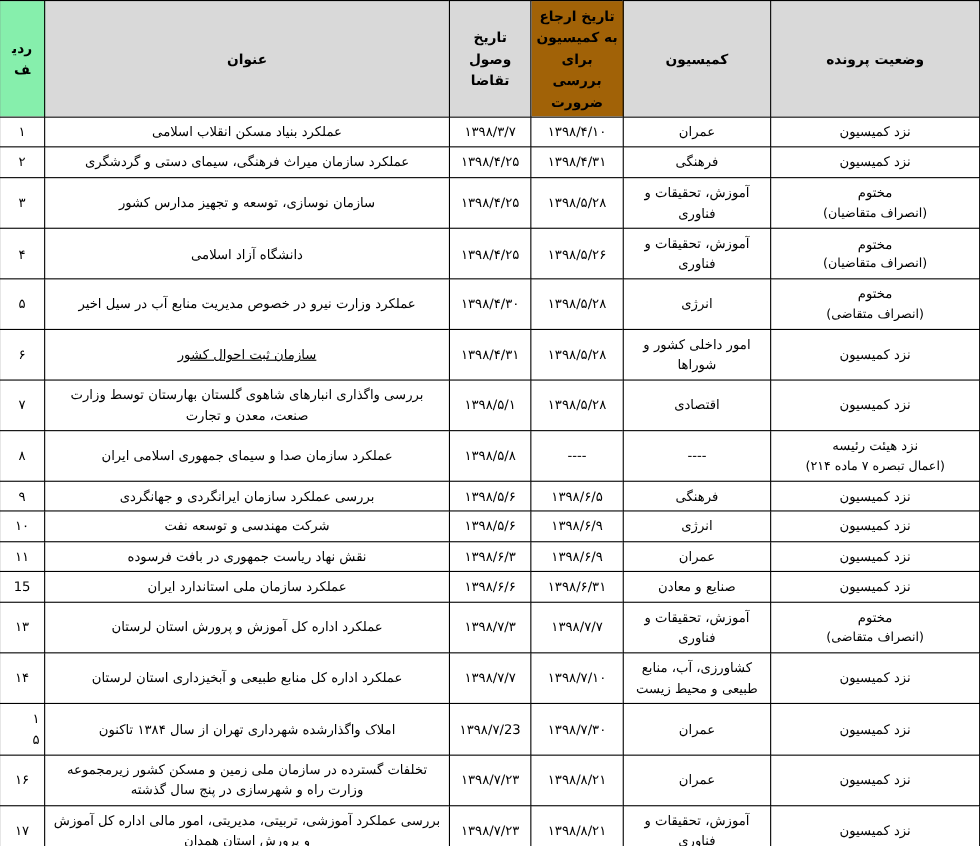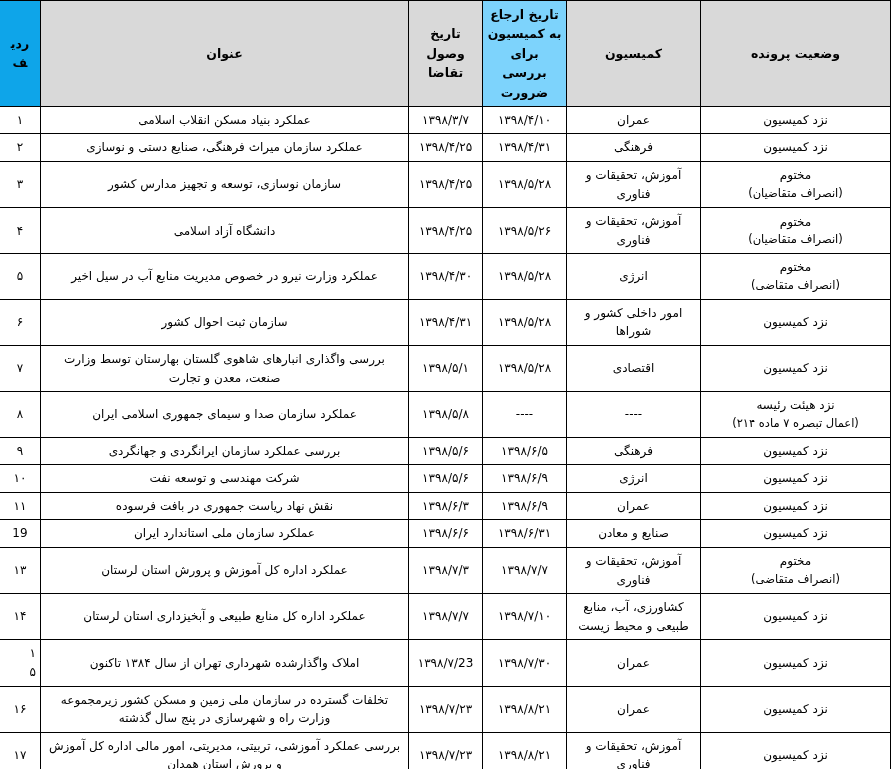--- a/index.html
+++ b/index.html
@@ -89,53 +89,53 @@
       <col class="c-radif">
     </colgroup>
     <thead>
       <tr>
         <th class="th-vaziat" style="background: rgb(217, 217, 217); border-color: rgb(0, 0, 0);">
           <span>وضعیت پرونده</span>
         </th>
         <th class="th-komision" style="background: rgb(217, 217, 217); border-color: rgb(0, 0, 0);">
           <span>کمیسیون</span>
         </th>
-        <th class="th-erjaa" style="background: #7dd3fc; border-color: rgb(0, 0, 0);">
+        <th class="th-erjaa" style="background: #a16207; border-color: rgb(0, 0, 0);">
           <span>تاریخ ارجاع</span><br>
           <span>به کمیسیون</span><br>
           <span>برای بررسی</span><br>
           <span>ضرورت</span>
         </th>
         <th class="th-vosul" style="background: rgb(217, 217, 217); border-color: rgb(0, 0, 0);">
           <span>تاریخ</span><br>
           <span>وصول تقاضا</span>
         </th>
         <th class="th-onvan" style="background: rgb(217, 217, 217); border-color: rgb(0, 0, 0);">
           <span>عنوان</span>
         </th>
-        <th class="th-radif" style="background: #0ea5e9; border-color: rgb(0, 0, 0);">
+        <th class="th-radif" style="background: #86efac; border-color: rgb(0, 0, 0);">
           <span>ردیف</span>
         </th>
       </tr>
     </thead>
     <tbody id="table-body">
         <tr>
           <td class="cell-vaziat" style="border-color: rgb(0, 0, 0);"><span>نزد کمیسیون</span></td>
           <td class="cell-komision" style="border-color: rgb(0, 0, 0);"><span>عمران</span></td>
           <td class="cell-erjaa" style="border-color: rgb(0, 0, 0);"><span>۱۳۹۸/۴/۱۰</span></td>
           <td class="cell-vosul" style="border-color: rgb(0, 0, 0); margin-top: 47px;"><span>۱۳۹۸/۳/۷</span></td>
           <td class="cell-onvan" style="border-color: rgb(0, 0, 0);"><span>عملکرد بنیاد مسکن انقلاب اسلامی</span></td>
           <td class="cell-radif" style="border-color: rgb(0, 0, 0);"><span>۱</span></td>
         </tr>
         <tr>
           <td class="cell-vaziat" style="border-color: rgb(0, 0, 0);"><span>نزد کمیسیون</span></td>
           <td class="cell-komision" style="border-color: rgb(0, 0, 0);"><span>فرهنگی</span></td>
           <td class="cell-erjaa" style="border-color: rgb(0, 0, 0);"><span>۱۳۹۸/۴/۳۱</span></td>
           <td class="cell-vosul" style="border-color: rgb(0, 0, 0);"><span>۱۳۹۸/۴/۲۵</span></td>
-          <td class="cell-onvan" style="border-color: rgb(0, 0, 0);"><span>عملکرد سازمان میراث فرهنگی، صنایع دستی و نوسازی</span></td>
+          <td class="cell-onvan" style="border-color: rgb(0, 0, 0);"><span>عملکرد سازمان میراث فرهنگی، سیمای دستی و گردشگری</span></td>
           <td class="cell-radif" style="border-color: rgb(0, 0, 0);"><span>۲</span></td>
         </tr>
         <tr>
           <td class="cell-vaziat" style="border-color: rgb(0, 0, 0);"><span>مختوم</span><span class="sub-note">(انصراف متقاضیان)</span></td>
           <td class="cell-komision" style="border-color: rgb(0, 0, 0);"><span>آموزش، تحقیقات و فناوری</span></td>
           <td class="cell-erjaa" style="border-color: rgb(0, 0, 0);"><span>۱۳۹۸/۵/۲۸</span></td>
           <td class="cell-vosul" style="border-color: rgb(0, 0, 0);"><span>۱۳۹۸/۴/۲۵</span></td>
           <td class="cell-onvan" style="border-color: rgb(0, 0, 0);"><span>سازمان نوسازی، توسعه و تجهیز مدارس کشور</span></td>
           <td class="cell-radif" style="border-color: rgb(0, 0, 0);"><span>۳</span></td>
         </tr>
@@ -153,21 +153,21 @@
           <td class="cell-erjaa" style="border-color: rgb(0, 0, 0);"><span>۱۳۹۸/۵/۲۸</span></td>
           <td class="cell-vosul" style="border-color: rgb(0, 0, 0);"><span>۱۳۹۸/۴/۳۰</span></td>
           <td class="cell-onvan" style="border-color: rgb(0, 0, 0); text-align: center;"><span>عملکرد وزارت نیرو در خصوص مدیریت منابع آب در سیل اخیر</span></td>
           <td class="cell-radif" style="border-color: rgb(0, 0, 0);"><span>۵</span></td>
         </tr>
         <tr>
           <td class="cell-vaziat" style="border-color: rgb(0, 0, 0);"><span>نزد کمیسیون</span></td>
           <td class="cell-komision" style="border-color: rgb(0, 0, 0);"><span>امور داخلی کشور و شوراها</span></td>
           <td class="cell-erjaa" style="border-color: rgb(0, 0, 0);"><span>۱۳۹۸/۵/۲۸</span></td>
           <td class="cell-vosul" style="border-color: rgb(0, 0, 0);"><span>۱۳۹۸/۴/۳۱</span></td>
-          <td class="cell-onvan" style="border-color: rgb(0, 0, 0);"><span>سازمان ثبت احوال کشور</span></td>
+          <td class="cell-onvan" style="border-color: rgb(0, 0, 0); text-decoration: underline;"><span>سازمان ثبت احوال کشور</span></td>
           <td class="cell-radif" style="border-color: rgb(0, 0, 0);"><span>۶</span></td>
         </tr>
         <tr>
           <td class="cell-vaziat" style="border-color: rgb(0, 0, 0);"><span>نزد کمیسیون</span></td>
           <td class="cell-komision" style="border-color: rgb(0, 0, 0);"><span>اقتصادی</span></td>
           <td class="cell-erjaa" style="border-color: rgb(0, 0, 0);"><span>۱۳۹۸/۵/۲۸</span></td>
           <td class="cell-vosul" style="border-color: rgb(0, 0, 0);"><span>۱۳۹۸/۵/۱</span></td>
           <td class="cell-onvan" style="border-color: rgb(0, 0, 0);"><span>بررسی واگذاری انبارهای شاهوی گلستان بهارستان توسط وزارت صنعت، معدن و تجارت</span></td>
           <td class="cell-radif" style="border-color: rgb(0, 0, 0);"><span>۷</span></td>
         </tr>
@@ -202,21 +202,21 @@
           <td class="cell-vosul" style="border-color: rgb(0, 0, 0);"><span>۱۳۹۸/۶/۳</span></td>
           <td class="cell-onvan" style="border-color: rgb(0, 0, 0);"><span>نقش نهاد ریاست جمهوری در بافت فرسوده</span></td>
           <td class="cell-radif" style="border-color: rgb(0, 0, 0);"><span>۱۱</span></td>
         </tr>
         <tr>
           <td class="cell-vaziat" style="border-color: rgb(0, 0, 0);"><span>نزد کمیسیون</span></td>
           <td class="cell-komision" style="border-color: rgb(0, 0, 0);"><span>صنایع و معادن</span></td>
           <td class="cell-erjaa" style="border-color: rgb(0, 0, 0);"><span>۱۳۹۸/۶/۳۱</span></td>
           <td class="cell-vosul" style="border-color: rgb(0, 0, 0);"><span>۱۳۹۸/۶/۶</span></td>
           <td class="cell-onvan" style="border-color: rgb(0, 0, 0);"><span>عملکرد سازمان ملی استاندارد ایران</span></td>
-          <td class="cell-radif" style="border-color: rgb(0, 0, 0);"><span>19</span></td>
+          <td class="cell-radif" style="border-color: rgb(0, 0, 0);"><span>15</span></td>
         </tr>
         <tr>
           <td class="cell-vaziat" style="border-color: rgb(0, 0, 0);"><span>مختوم</span><span class="sub-note">(انصراف متقاضی)</span></td>
           <td class="cell-komision" style="border-color: rgb(0, 0, 0);"><span>آموزش، تحقیقات و فناوری</span></td>
           <td class="cell-erjaa" style="border-color: rgb(0, 0, 0);"><span>۱۳۹۸/۷/۷</span></td>
           <td class="cell-vosul" style="border-color: rgb(0, 0, 0);"><span>۱۳۹۸/۷/۳</span></td>
           <td class="cell-onvan" style="border-color: rgb(0, 0, 0);"><span>عملکرد اداره کل آموزش و پرورش استان لرستان</span></td>
           <td class="cell-radif" style="border-color: rgb(0, 0, 0);"><span>۱۳</span></td>
         </tr>
         <tr>

